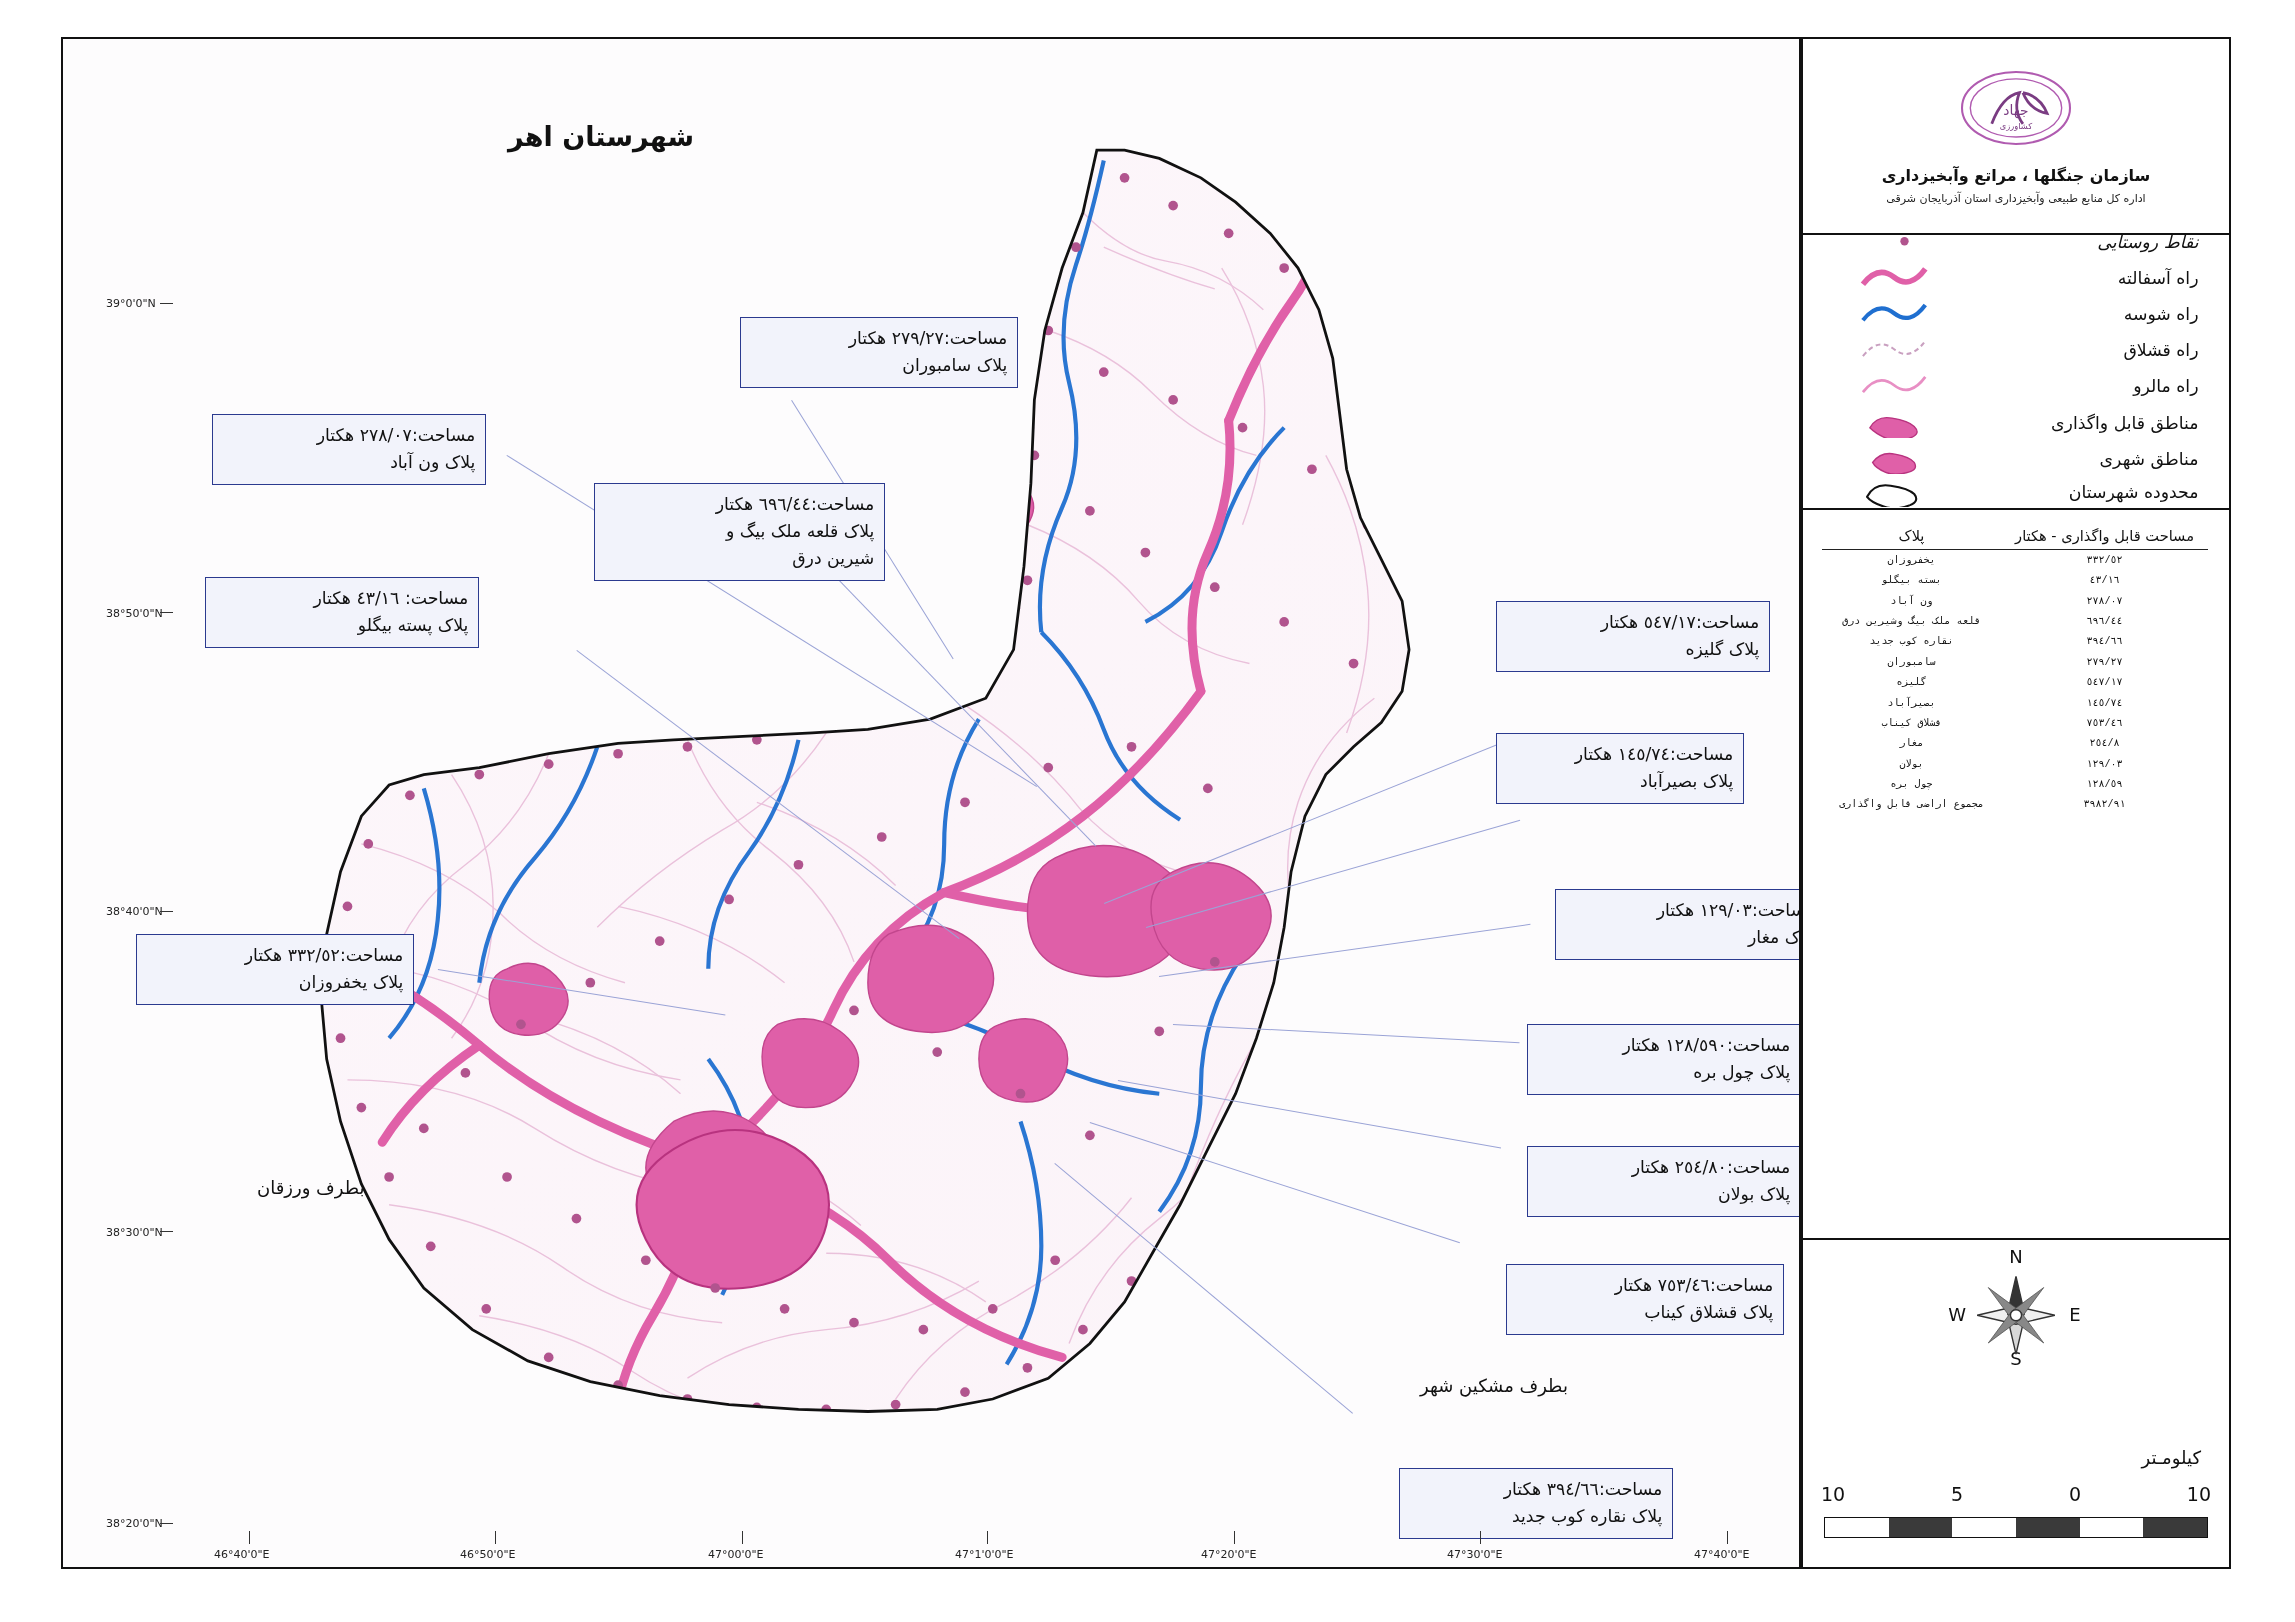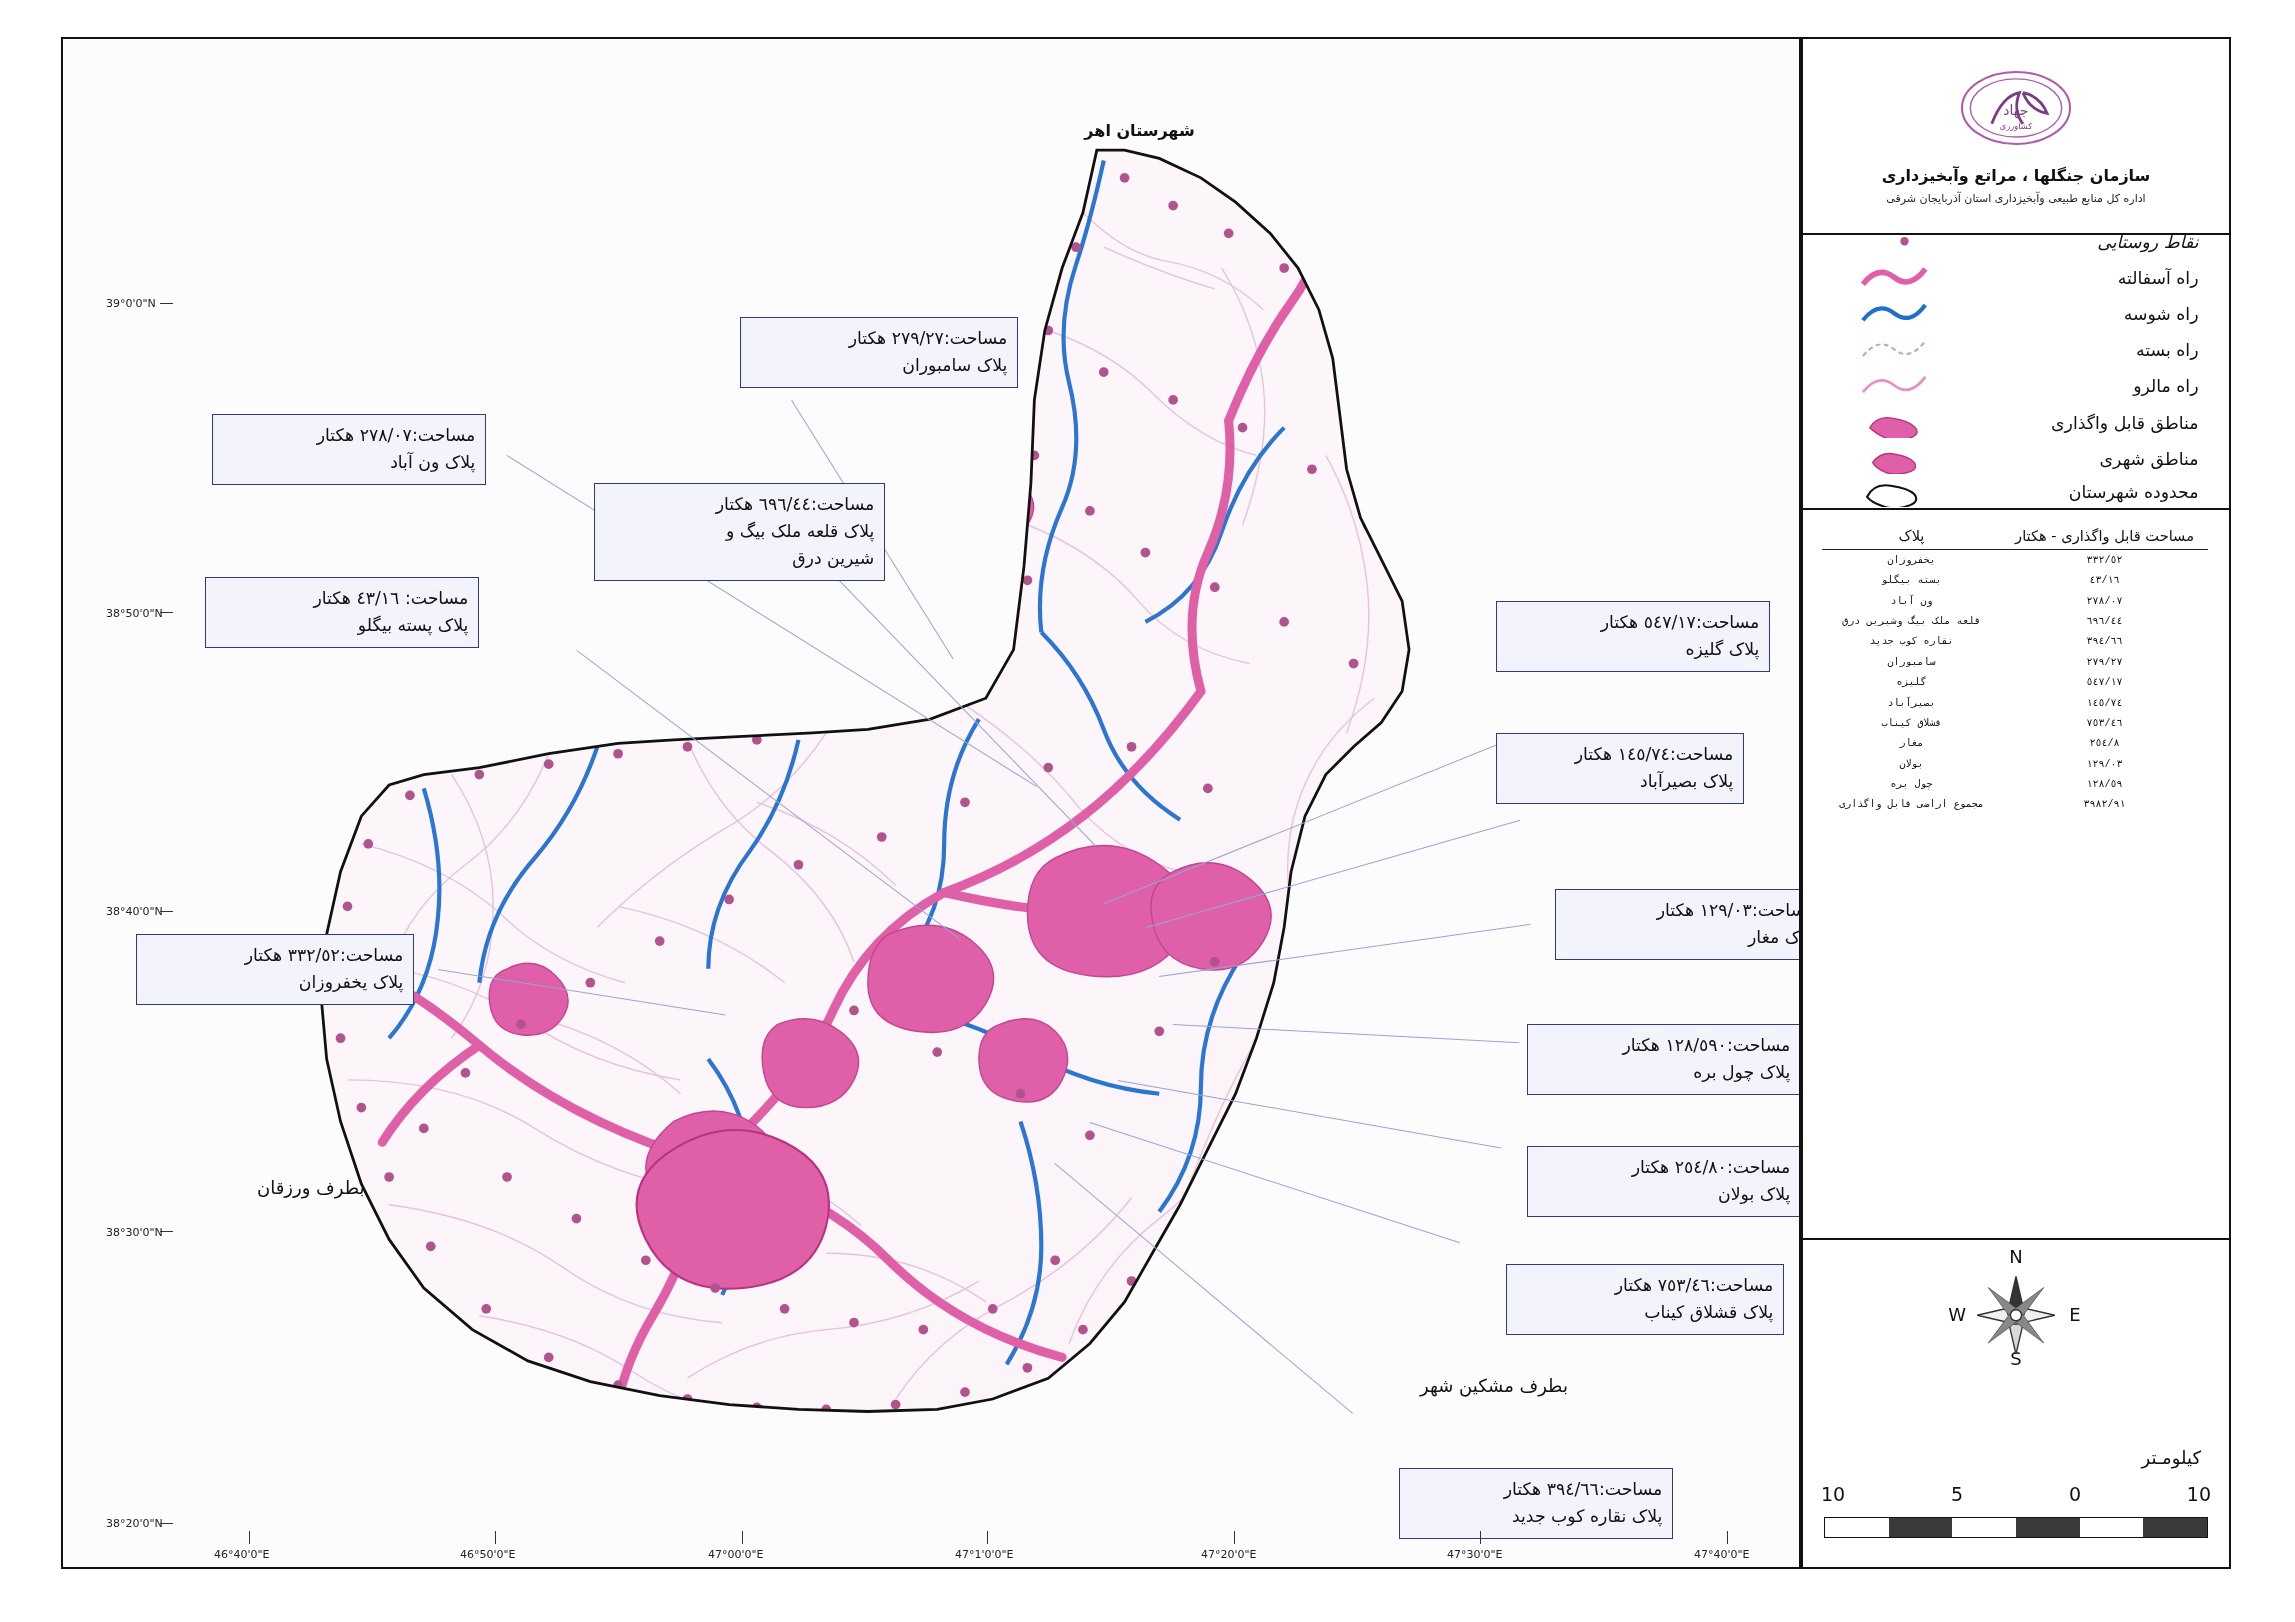--- a/index.html
+++ b/index.html
@@ -3,21 +3,21 @@
 <meta charset="utf-8">
 <style>
   html,body{margin:0;padding:0;background:#ffffff;}
   body{width:2295px;height:1622px;font-family:"DejaVu Sans","Liberation Sans",sans-serif;color:#111;overflow:hidden;position:relative;}
   .sheet{position:absolute;inset:0;background:#fff;}
   .map-panel{position:absolute;left:61px;top:37px;width:1740px;height:1532px;border:2.1px solid #111;box-sizing:border-box;overflow:hidden;background:#fdfcfd;}
   .right-col{position:absolute;left:1801px;top:37px;width:430px;height:1532px;border:2.1px solid #111;box-sizing:border-box;background:#fff;}
 
   
   .title-main{position:absolute;right:28px;top:28px;width:1263px;text-align:center;font-size:26px;font-weight:bold;letter-spacing:0.7px;line-height:1.5;direction:rtl;}
-  .title-sub{position:absolute;right:28px;top:82px;width:1263px;text-align:center;font-size:16px;font-weight:bold;direction:rtl;}
+  .title-sub{position:absolute;right:28px;top:82px;width:1263px;text-align:left;font-size:27px;font-weight:bold;direction:rtl;}
 
   
   .coord{position:absolute;font-size:11px;color:#222;white-space:nowrap;direction:ltr;}
   .tickmark{position:absolute;background:#333;}
 
   
   .callout{position:absolute;border:1.4px solid #2b3a8f;background:#f2f3fb;padding:7px 9.7px 8.3px 9.7px;box-sizing:border-box;font-size:17.3px;line-height:1.55;direction:rtl;text-align:right;letter-spacing:0.3px;}
   .callout div{white-space:nowrap;}
 
   
@@ -389,21 +389,21 @@
       </div>
       <div class="leg-row" style="top:76px;">
         <span class="leg-label">راه شوسه</span>
         <span class="leg-sym">
           <svg width="125" height="30.5" viewBox="0 0 180 44">
               <path d="M30,32 q22,-28 45,-10 q23,18 45,-12" stroke="#1f6fd0" stroke-width="6" fill="none"></path>
             </svg>
         </span>
       </div>
       <div class="leg-row" style="top:112px;">
-        <span class="leg-label">راه بسته</span>
+        <span class="leg-label">راه قشلاق</span>
         <span class="leg-sym">
           <svg width="125" height="30.5" viewBox="0 0 180 44">
               <path d="M30,32 q22,-28 45,-10 q23,18 45,-12" stroke="#c9a0c0" stroke-width="3" fill="none" stroke-dasharray="7 5"></path>
             </svg>
         </span>
       </div>
       <div class="leg-row" style="top:148px;">
         <span class="leg-label">راه مالرو</span>
         <span class="leg-sym">
           <svg width="125" height="30.5" viewBox="0 0 180 44">

